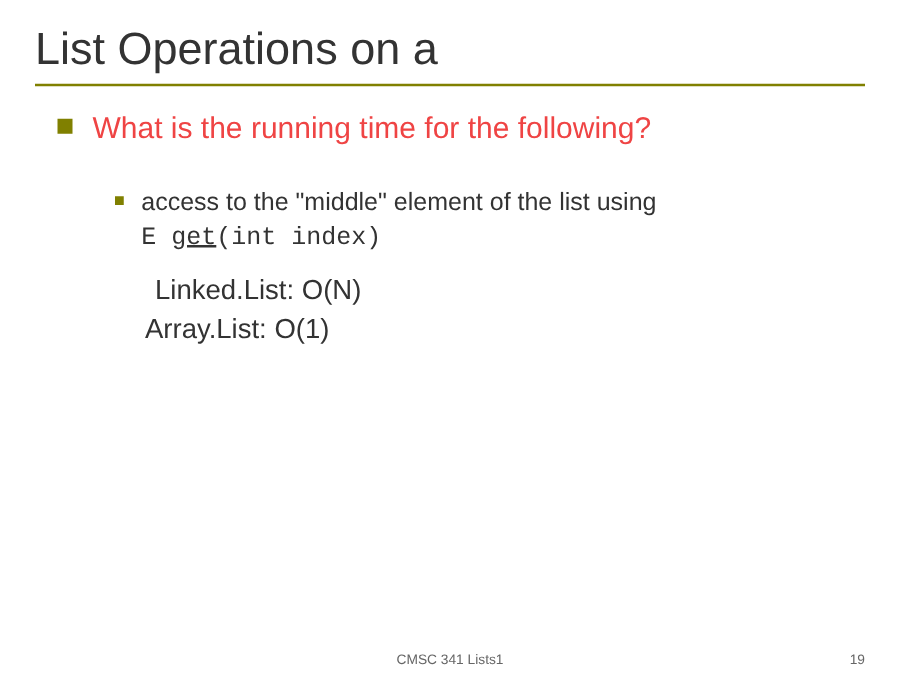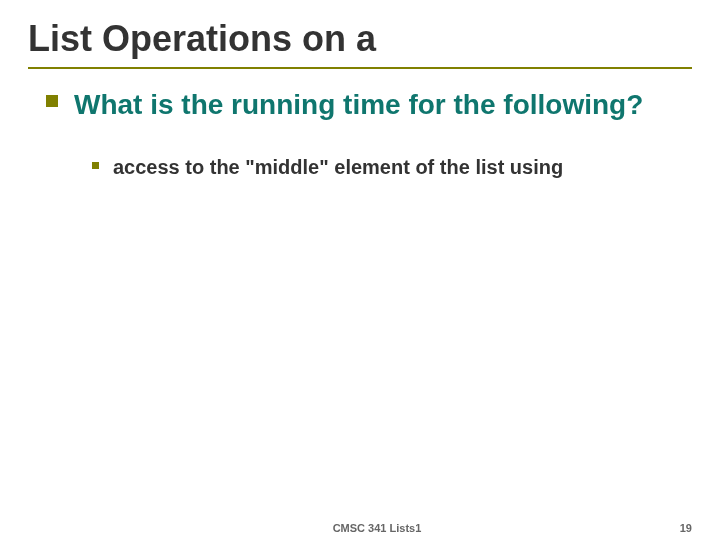--- a/index.html
+++ b/index.html
@@ -12,21 +12,20 @@
     position: relative;
     box-sizing: border-box;
     overflow: hidden;
   }
   .slide {
     width: 720px;
     height: 540px;
     position: relative;
     padding: 18px 28px 0 28px;
     box-sizing: border-box;
-    font-weight: bold;
   }
   .title {
     font-size: 36px;
     color: #333333;
     line-height: 1.15;
     padding-bottom: 8px;
     border-bottom: 2px solid #808000;
     margin-bottom: 18px;
   }
   .body {
@@ -39,22 +38,22 @@
   }
   .bullet-sq-lg {
     width: 12px;
     height: 12px;
     background: #808000;
     flex: 0 0 12px;
     margin-top: 8px;
     margin-right: 16px;
   }
   .l1-text {
-    font-size: 28px;
-    color: #0f766e;
+    font-size: 24px;
+    color: #ef4444;
     line-height: 1.3;
   }
   .l2-wrap {
     padding-left: 46px;
   }
   .l2 {
     display: flex;
     align-items: flex-start;
     margin-bottom: 12px;
   }
@@ -91,21 +90,20 @@
     bottom: 18px;
     width: 100%;
     left: 0;
     font-size: 11px;
     color: #666666;
   }
   .footer-center {
     position: absolute;
     left: 50%;
     transform: translateX(-50%);
-    margin-left: 17px;
   }
   .footer-right {
     position: absolute;
     right: 28px;
   }
 </style>
 </head>
 <body>
 
 <div class="slide">
@@ -119,23 +117,30 @@
     <div class="l1">
       <div class="bullet-sq-lg"></div>
       <div class="l1-text">What is the running time for the following?</div>
     </div>
 
     <div class="l2-wrap">
       <div class="l2">
         <div class="bullet-sq-sm"></div>
         <div class="l2-text">
           <span>access to the "middle" element of the list using</span><br>
+          <span class="code">
+            <span>E </span><span class="underline">get</span><span>(int index)</span>
+          </span>
         </div>
       </div>
 
+      <div class="answers">
+        <div>Linked.List:  O(N)</div>
+        <div class="row2">Array.List: O(1)</div>
+      </div>
     </div>
 
   </div>
 
   <div class="footer">
     <span class="footer-center">CMSC 341 Lists1</span>
     <span class="footer-right">19</span>
   </div>
 
 </div>

